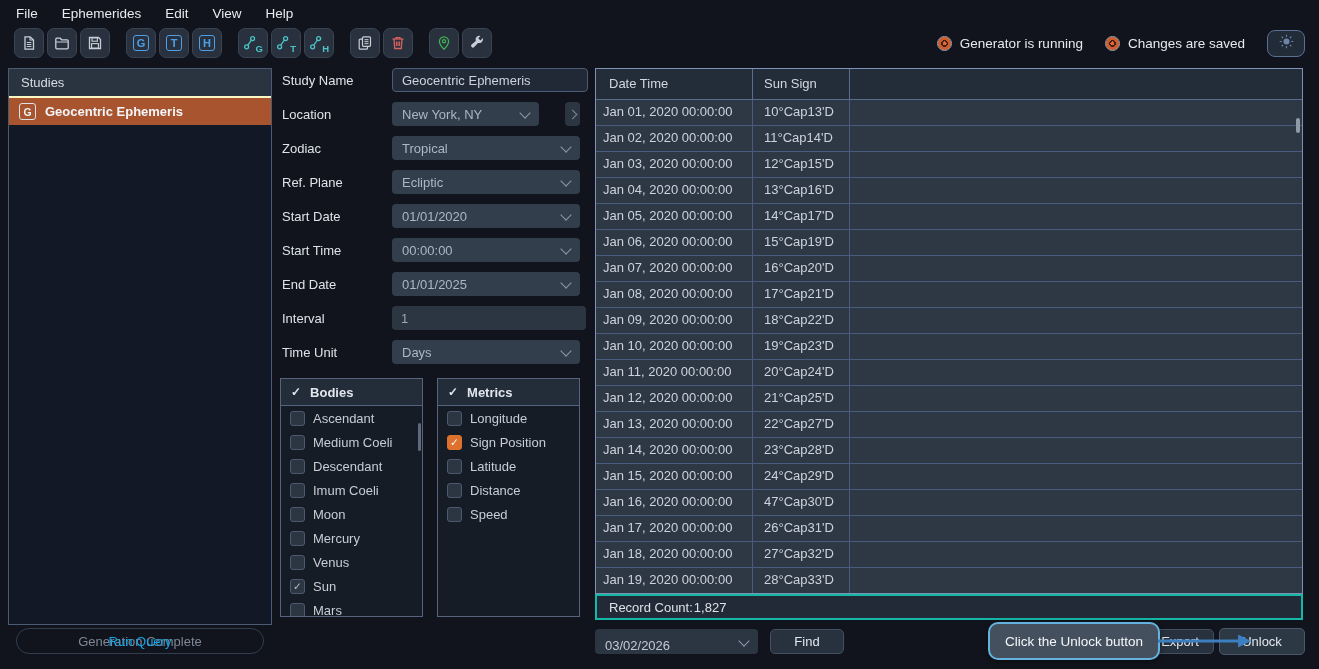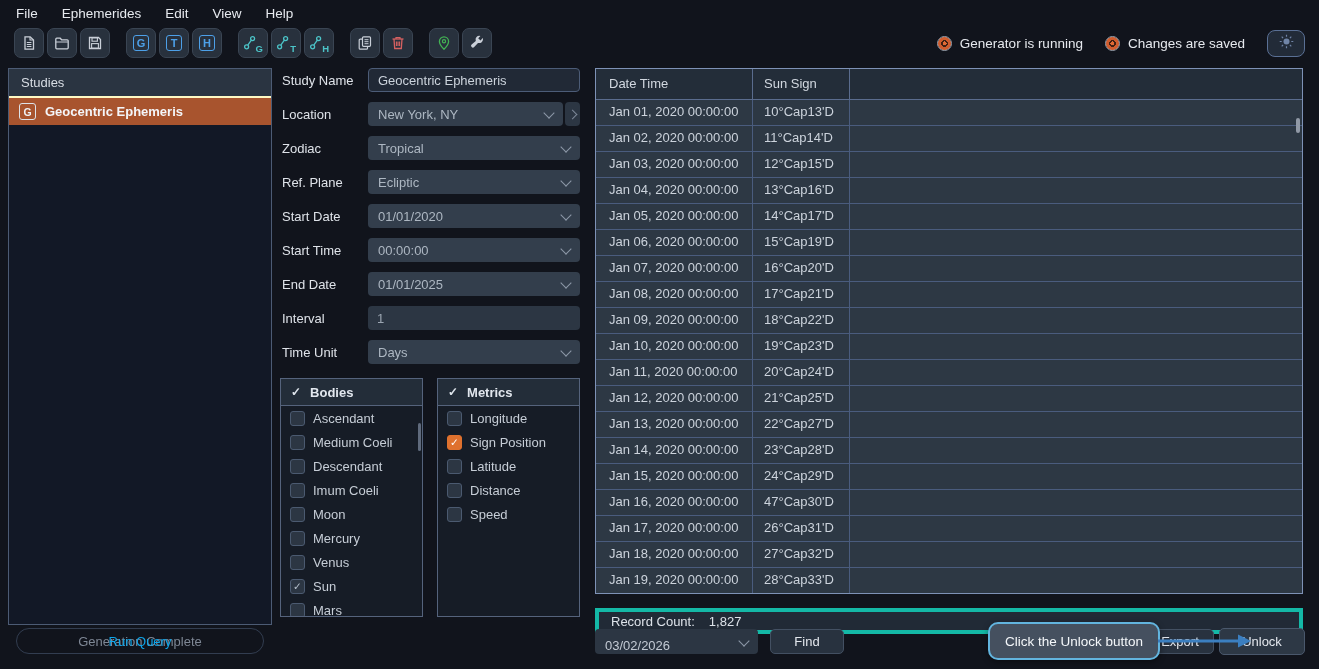--- a/index.html
+++ b/index.html
@@ -39,21 +39,21 @@
   .study-label{font-size:13px;font-weight:bold;color:#f4f6f9;}
 
   
   .status-pill{position:absolute;left:16px;top:628px;width:248px;height:26px;border:1px solid #323d50;border-radius:13px;box-sizing:border-box;}
   .status-pill span{position:absolute;left:50%;top:50%;transform:translate(-50%,-50%);font-size:13px;white-space:nowrap;}
   .pill-main{color:#7e8795;}
   .pill-overlay{color:#0ea5e9;text-align:right;}
 
   
   .form{position:absolute;left:282px;top:68px;width:298px;}
-  .form-row{display:flex;align-items:center;height:24px;margin-bottom:10px;}
+  .form-row{display:flex;align-items:center;height:24px;margin-bottom:10px;gap:24px;}
   .form-label{width:86px;font-size:13px;color:#dfe3e9;flex:none;}
   .select{flex:1;position:relative;height:24px;background:#333e4c;border-radius:4px;display:flex;align-items:center;
           padding:0 24px 0 10px;font-size:13px;color:#adb7c2;cursor:pointer;box-sizing:border-box;}
   .chev{width:7px;height:7px;border-right:1.5px solid #8d98a8;border-bottom:1.5px solid #8d98a8;display:inline-block;}
   .chev-down{position:absolute;right:10px;top:7px;transform:rotate(45deg);}
   .chev-right{transform:rotate(-45deg);}
   .txt-input{flex:1;height:24px;background:#212936;border:1px solid #4c5c77;border-radius:4px;color:#ccd3dc;
              font-size:13px;font-family:"Liberation Sans",sans-serif;padding:0 9px;box-sizing:border-box;outline:none;}
   .plain-input{flex:1;height:24px;background:#2c3643;border:none;border-radius:4px;color:#9ba5b1;
              font-size:13px;font-family:"Liberation Sans",sans-serif;padding:0 9px;box-sizing:border-box;outline:none;}
@@ -78,27 +78,27 @@
   .panel-scroll{position:absolute;right:1px;top:44px;width:3px;height:28px;background:#5f6a7c;border-radius:2px;}
 
   
   .rtable{position:absolute;left:595px;top:68px;width:708px;height:526px;border:1px solid #7e92b6;background:#2d3844;
           box-sizing:border-box;overflow:hidden;}
   .t-hrow{display:grid;grid-template-columns:157px 97px 1fr;height:30px;background:#232d39;border-bottom:1px solid #5a6c8e;}
   .t-hcell{font-size:13px;color:#d2d8e0;line-height:30px;border-right:1px solid #5a6c8e;padding-left:13px;box-sizing:border-box;}
   .t-hcell:nth-child(2){padding-left:11px;}
   .t-hcell:last-child{border-right:none;}
   .t-row{display:grid;grid-template-columns:157px 97px 1fr;height:25px;border-bottom:1px solid #4a5c7e;cursor:default;}
-  .t-cell{font-size:13px;color:#ccd3dc;line-height:24px;border-right:1px solid #4a5c7e;padding-left:13px;box-sizing:border-box;white-space:nowrap;}
+  .t-cell{font-size:13px;color:#ccd3dc;line-height:24px;border-right:1px solid #4a5c7e;padding-left:7px;box-sizing:border-box;white-space:nowrap;}
   .t-cell.c2{padding-left:11px;}
   .t-cell.c3{border-right:none;}
   .t-scroll{position:absolute;right:2px;top:49px;width:4px;height:15px;background:#9099a6;border-radius:2px;}
 
-  .recordbar{position:absolute;left:595px;top:594px;width:708px;height:26px;background:#212a36;border:4px solid #14b8a6;
-             box-sizing:border-box;display:flex;align-items:center;padding-left:12px;gap:14px;font-size:13px;color:#dde2e9;margin-top:14px;}
+  .recordbar{position:absolute;left:595px;top:594px;width:708px;height:26px;background:#212a36;border:2px solid #14b8a6;
+             box-sizing:border-box;display:flex;align-items:center;padding-left:12px;gap:1px;font-size:13px;color:#dde2e9;}
 
   
   .btm-select{position:absolute;left:595px;top:629px;width:163px;height:25px;background:#2c3643;border-radius:4px;
               display:flex;align-items:center;padding:8px 24px 0 10px;font-size:13px;color:#c3cad4;cursor:pointer;box-sizing:border-box;}
   .btm-select .chev-down{top:8px;}
   .btn{position:absolute;height:25px;background:#28323f;border:1px solid #435062;border-radius:5px;color:#e3e7ed;
        font-size:13px;font-family:"Liberation Sans",sans-serif;cursor:pointer;box-sizing:border-box;display:flex;align-items:center;justify-content:center;}
   .find-btn{left:770px;top:629px;width:74px;}
   .export-btn{left:1146px;top:629px;width:68px;z-index:1;}
   .unlock-btn{left:1219px;top:628px;width:86px;height:27px;background:#2d3845;border-color:#4a586c;z-index:2;}

